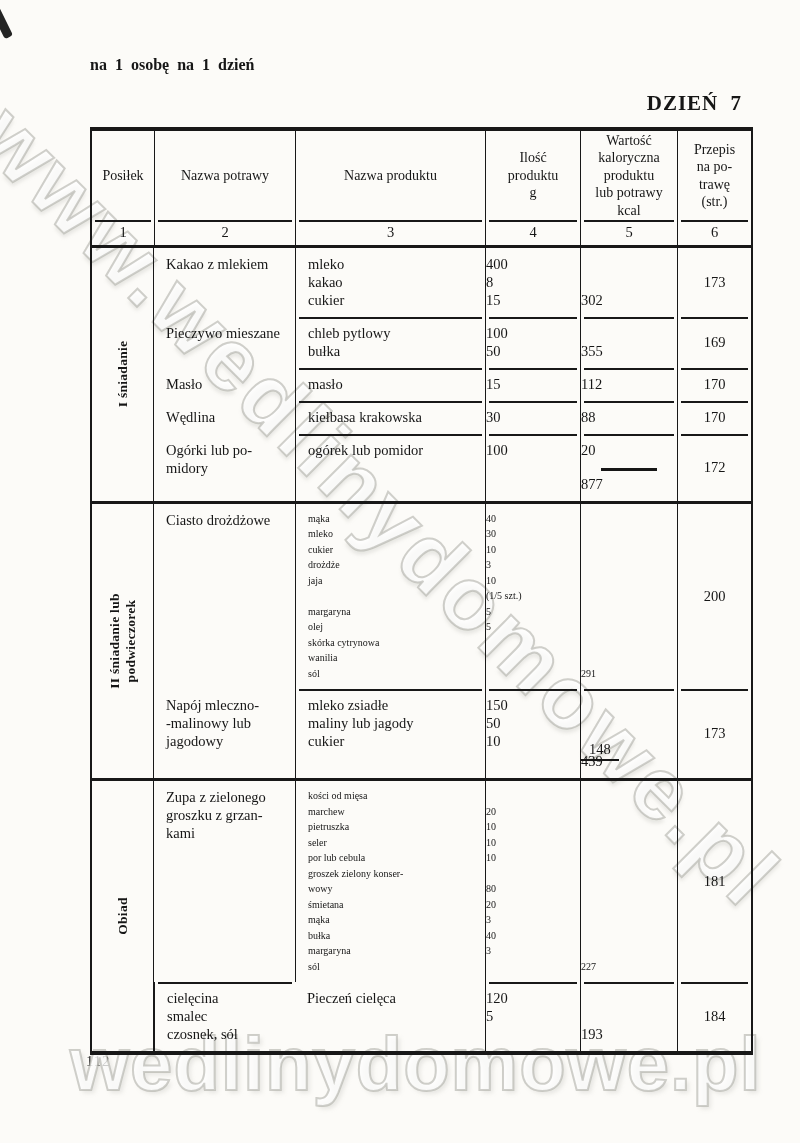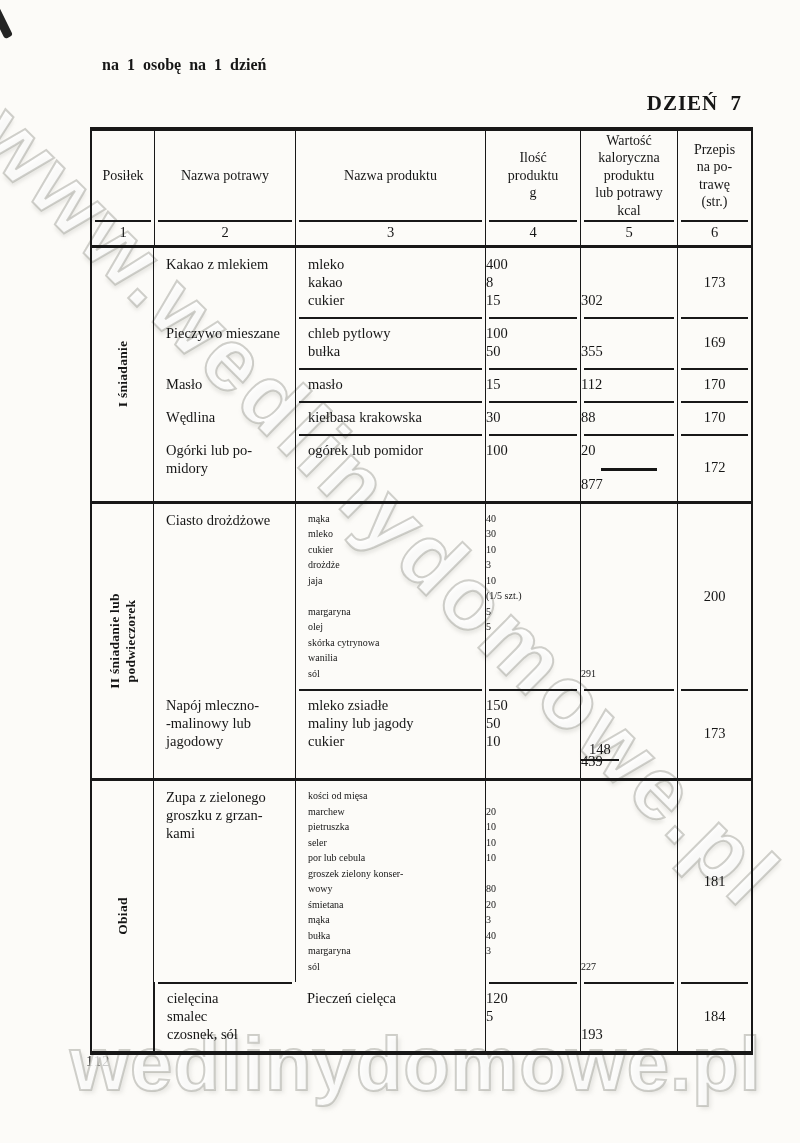--- a/index.html
+++ b/index.html
@@ -2,21 +2,21 @@
 <html><head>
 <meta charset="utf-8">
 <style>
   html,body{margin:0;padding:0;background:#888;}
   .page{position:relative;width:800px;height:1143px;margin:0 auto;background:#fcfbf8;overflow:hidden;
         font-family:"Liberation Serif",serif;color:#161616;}
   
   .title{position:absolute;left:90px;top:32px;font-weight:bold;font-size:17px;line-height:22px;
          letter-spacing:.3px;word-spacing:6px;white-space:pre;}
   .subtitle{position:absolute;left:90px;top:54px;font-weight:bold;font-size:16px;line-height:22px;
-         word-spacing:4px;white-space:pre;margin-left:12px;}
+         word-spacing:4px;white-space:pre;}
   .day-label{position:absolute;right:58px;top:91px;font-weight:bold;font-size:21px;
          letter-spacing:1px;word-spacing:6px;margin-left:27px;}
   .page-number{position:absolute;left:86px;top:1053px;font-size:14.5px;letter-spacing:1px;}
   
   .wm{position:absolute;font-family:"Liberation Sans",sans-serif;font-weight:bold;
       color:rgba(255,255,255,0.75);-webkit-text-stroke:2px rgba(170,170,162,0.55);
       text-shadow:3px 3px 4px rgba(170,170,162,0.25);white-space:nowrap;pointer-events:none;z-index:5;}
   .wm-diagonal{left:30px;top:85px;font-size:88px;letter-spacing:4px;transform:rotate(45deg);transform-origin:0 0;}
   .wm-bottom{left:70px;top:1020px;font-size:76px;letter-spacing:1px;}
   .wm-corner{left:-30px;top:1072px;font-size:80px;transform:rotate(45deg);transform-origin:0 0;}

